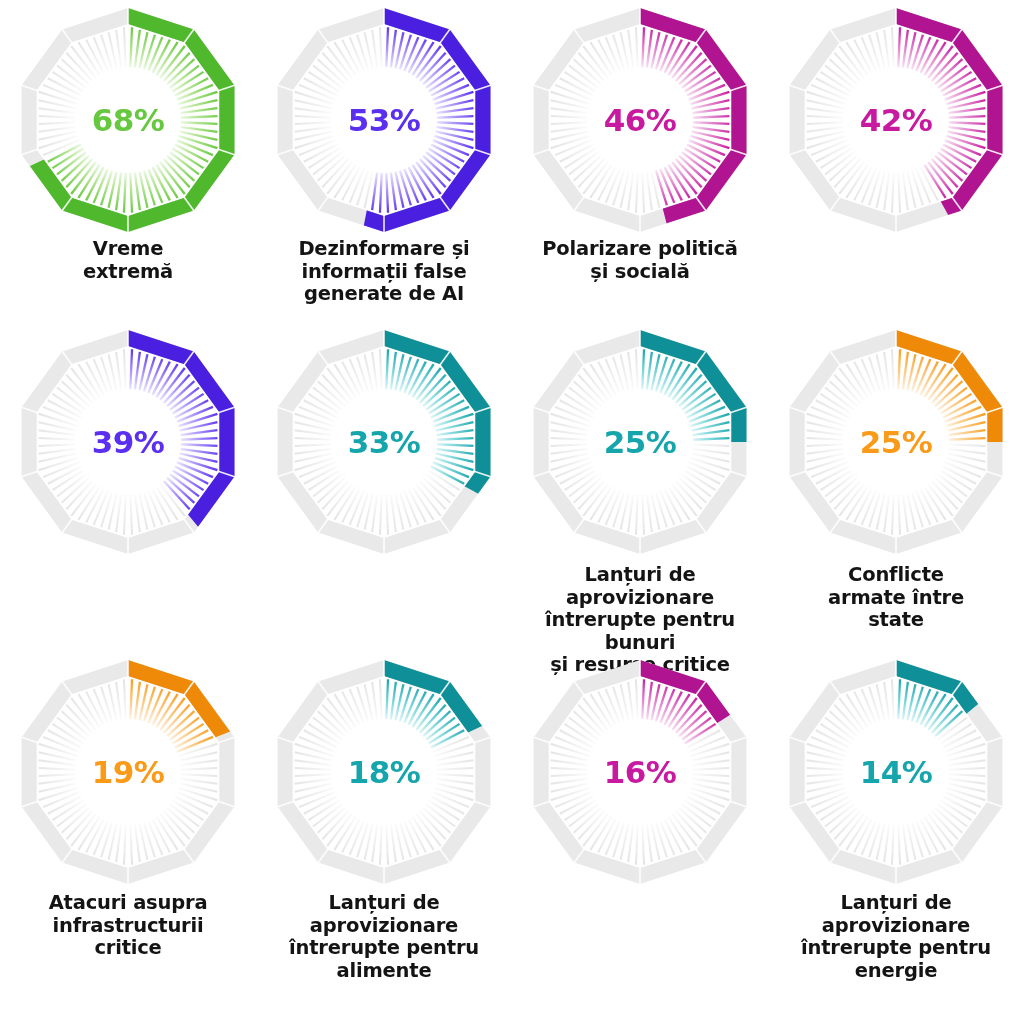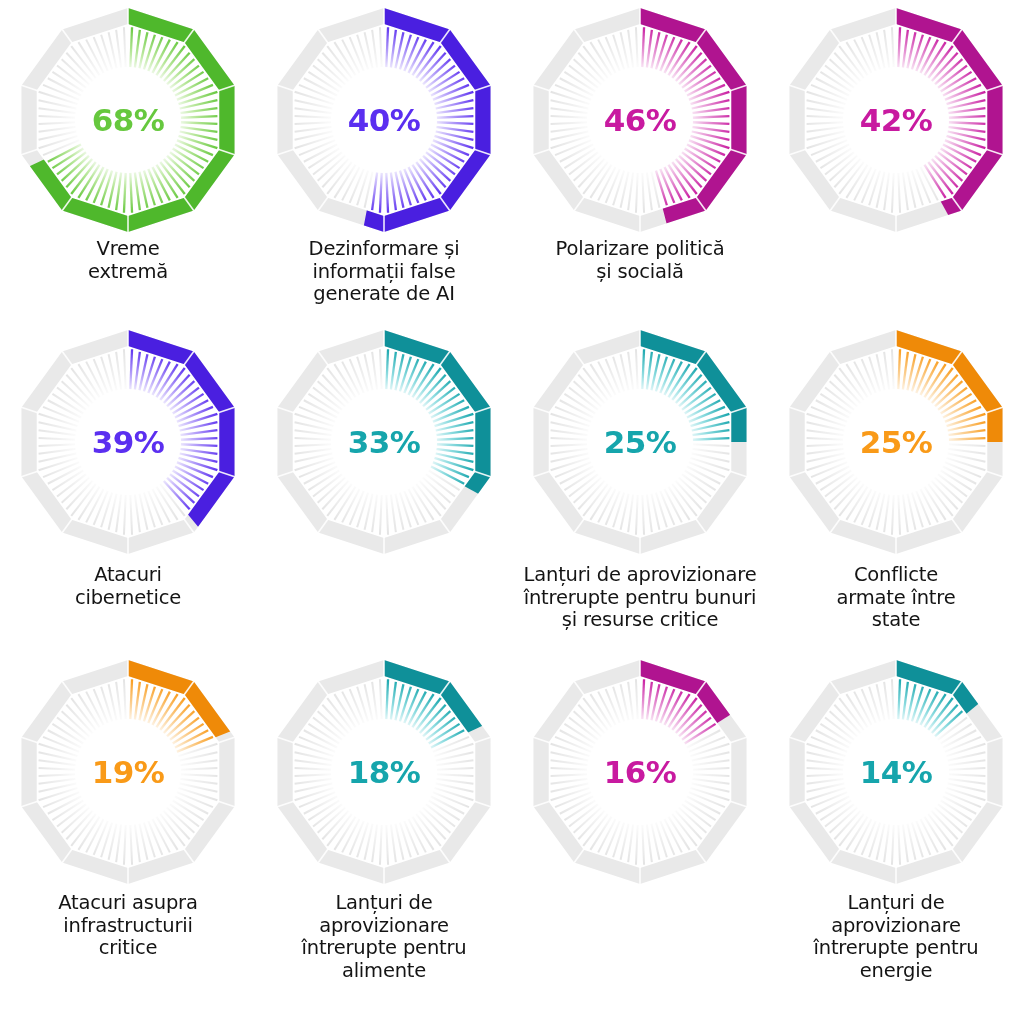--- a/index.html
+++ b/index.html
@@ -51,21 +51,21 @@
     justify-content: center;
     font-size: 31px;
     font-weight: bold;
     letter-spacing: -0.5px;
     pointer-events: none;
   }
   .label {
     margin-top: 2px;
     text-align: center;
     font-size: 19.5px;
-    font-weight: normal;
+    font-weight: bold;
     line-height: 1.16;
     color: #141414;
     letter-spacing: -0.2px;
     max-width: 250px;
     white-space: pre-line;
   }
   
   .r1 .label { margin-top: 0px; }
   .r2 .label { margin-top: 4px; }
   .r3 .label { }
@@ -288,21 +288,21 @@
             <line x1="207.40" y1="88.95" x2="225.47" y2="83.08"></line>
             <line x1="207.40" y1="147.05" x2="225.47" y2="152.92"></line>
             <line x1="173.25" y1="194.05" x2="184.42" y2="209.42"></line>
             <line x1="118.00" y1="212.00" x2="118.00" y2="231.00"></line>
             <line x1="62.75" y1="194.05" x2="51.58" y2="209.42"></line>
             <line x1="28.60" y1="147.05" x2="10.53" y2="152.92"></line>
             <line x1="28.60" y1="88.95" x2="10.53" y2="83.08"></line>
             <line x1="62.75" y1="41.95" x2="51.58" y2="26.58"></line>
           </g>
         </svg>
-        <div class="pct" style="color: rgb(91, 47, 240);">40%</div>
+        <div class="pct" style="color: rgb(91, 47, 240);">53%</div>
       </div>
       <div class="label">Dezinformare și
 informații false
 generate de AI</div>
     </div>
     <div class="cell r1">
       <div class="gauge-wrap">
         <svg viewBox="0 0 236 236">
           <defs>
             <radialGradient id="rg2" cx="118" cy="118" r="94" gradientUnits="userSpaceOnUse">
@@ -628,22 +628,20 @@
             <line x1="173.25" y1="194.05" x2="184.42" y2="209.42"></line>
             <line x1="118.00" y1="212.00" x2="118.00" y2="231.00"></line>
             <line x1="62.75" y1="194.05" x2="51.58" y2="209.42"></line>
             <line x1="28.60" y1="147.05" x2="10.53" y2="152.92"></line>
             <line x1="28.60" y1="88.95" x2="10.53" y2="83.08"></line>
             <line x1="62.75" y1="41.95" x2="51.58" y2="26.58"></line>
           </g>
         </svg>
         <div class="pct" style="color: rgb(91, 47, 240);">39%</div>
       </div>
-      <div class="label">Atacuri
-cibernetice</div>
     </div>
     <div class="cell r2">
       <div class="gauge-wrap">
         <svg viewBox="0 0 236 236">
           <defs>
             <radialGradient id="rg5" cx="118" cy="118" r="94" gradientUnits="userSpaceOnUse">
               <stop offset="0.50" stop-color="#ffffff"></stop>
               <stop offset="0.72" stop-color="#8edce0"></stop>
               <stop offset="1" stop-color="#16a5ac"></stop>
             </radialGradient>

